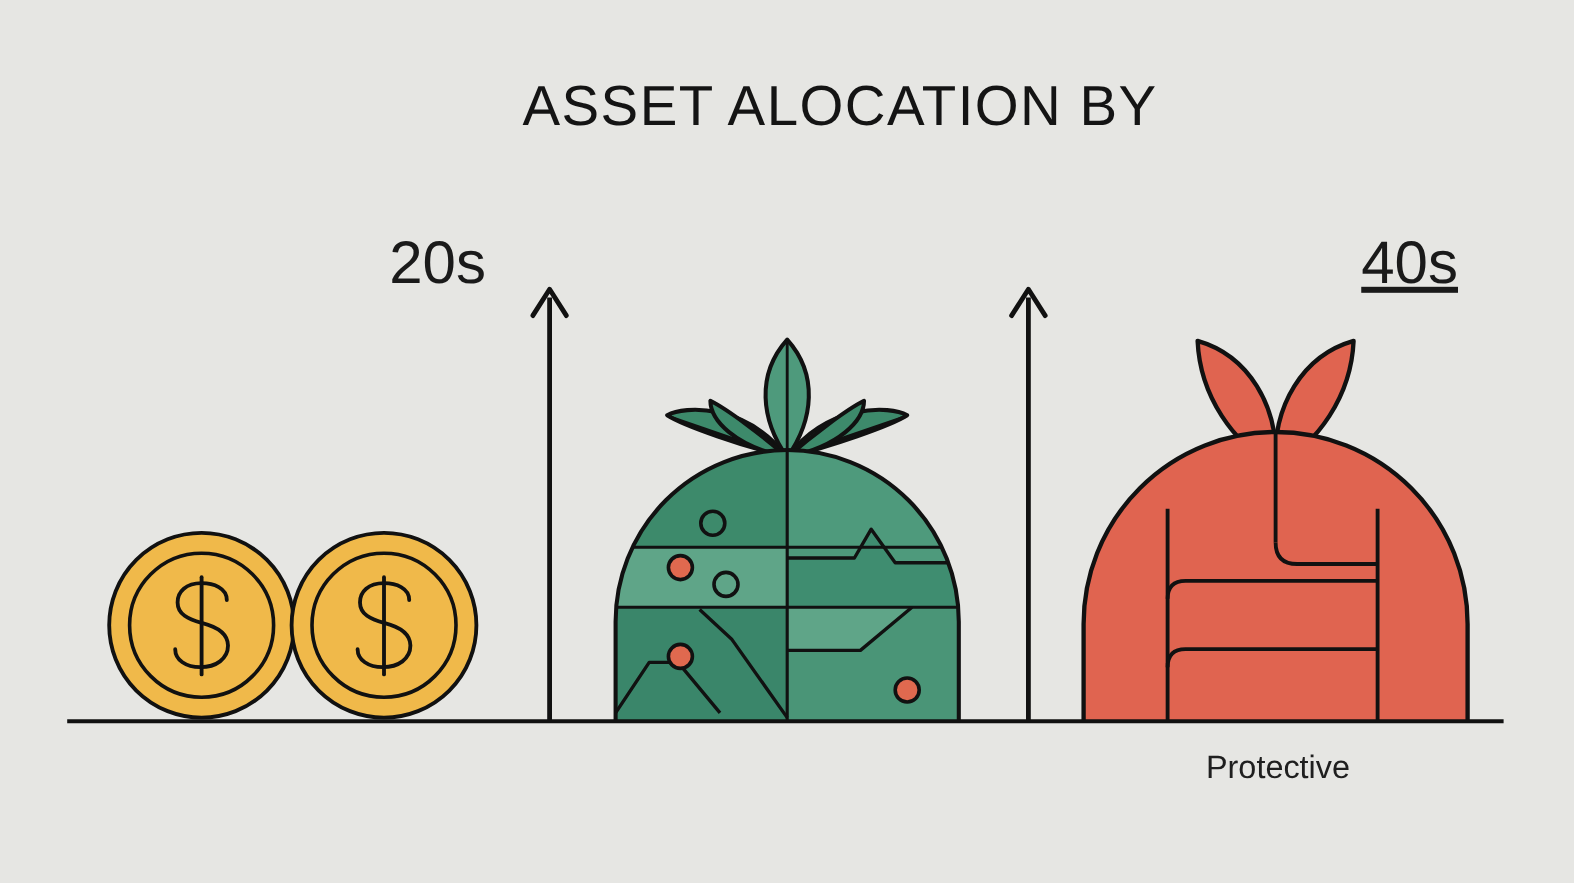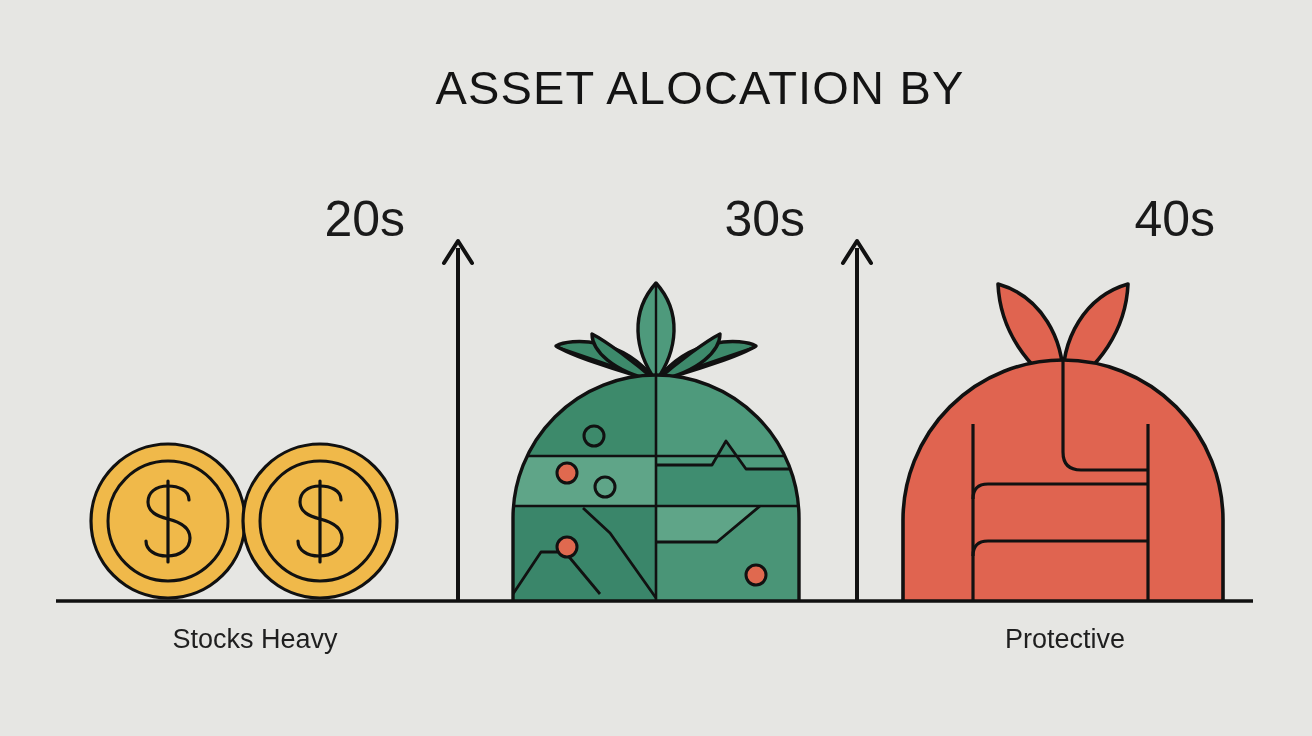--- a/index.html
+++ b/index.html
@@ -36,21 +36,21 @@
     top: 190px;
     width: 300px;
     text-align: right;
     font-size: 50px;
     color: #1a1a1a;
     font-family: "Liberation Sans", sans-serif;
     font-weight: 400;
   }
   .age-20s { left: 105px; }
   .age-30s { left: 505px; }
-  .age-40s { left: 915px; }
+  .age-40s { left: 915px; text-decoration: underline; }
 
   .caption {
     position: absolute;
     top: 624px;
     width: 340px;
     text-align: center;
     font-size: 27px;
     color: #1f1f1f;
     font-family: "Liberation Sans", sans-serif;
     font-weight: 400;
@@ -66,21 +66,20 @@
   }
 </style>
 </head>
 <body>
 
 <div id="infographic">
 
   <div class="title">ASSET ALOCATION BY</div>
 
   <div class="age-label age-20s">20s</div>
-  <div class="age-label age-30s">30s</div>
   <div class="age-label age-40s">40s</div>
 
   <svg class="scene" width="1312" height="736" viewBox="0 0 1312 736">
 
     <g>
 
       <g>
         <circle cx="168" cy="521" r="77" fill="#f0b94a" stroke="#111111" stroke-width="3.2"></circle>
         <circle cx="168" cy="521" r="60" fill="none" stroke="#111111" stroke-width="3"></circle>
 
@@ -196,16 +195,15 @@
         <path d="M 1148 541 L 988 541 Q 973 541 973 556" fill="none" stroke="#111111" stroke-width="3.2" stroke-linejoin="round"></path>
       </g>
 
       <path d="M 903 601 L 903 520 A 160 160 0 0 1 1223 520 L 1223 601" fill="none" stroke="#111111" stroke-width="3.6" stroke-linejoin="round"></path>
     </g>
 
     <line x1="56" y1="601" x2="1253" y2="601" stroke="#111111" stroke-width="3.4"></line>
 
   </svg>
 
-  <div class="caption cap-1">Stocks Heavy</div>
   <div class="caption cap-3">Protective</div>
 
 </div>
 
 </body></html>

